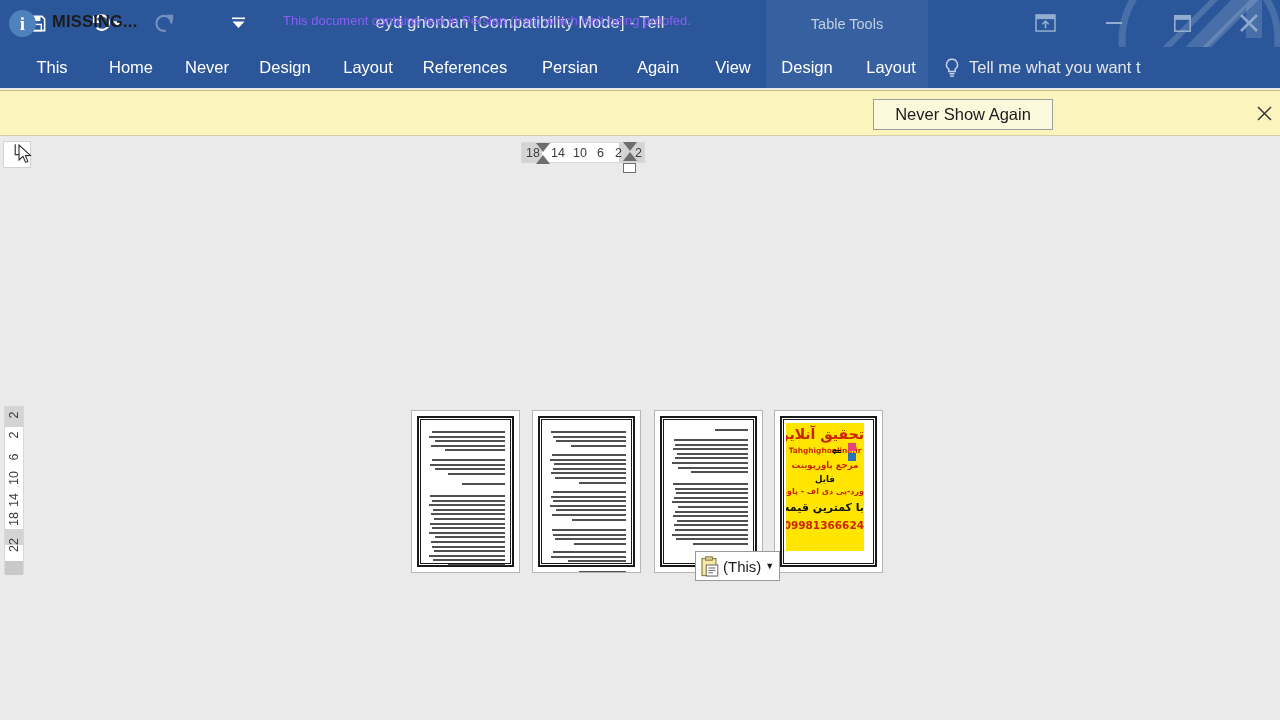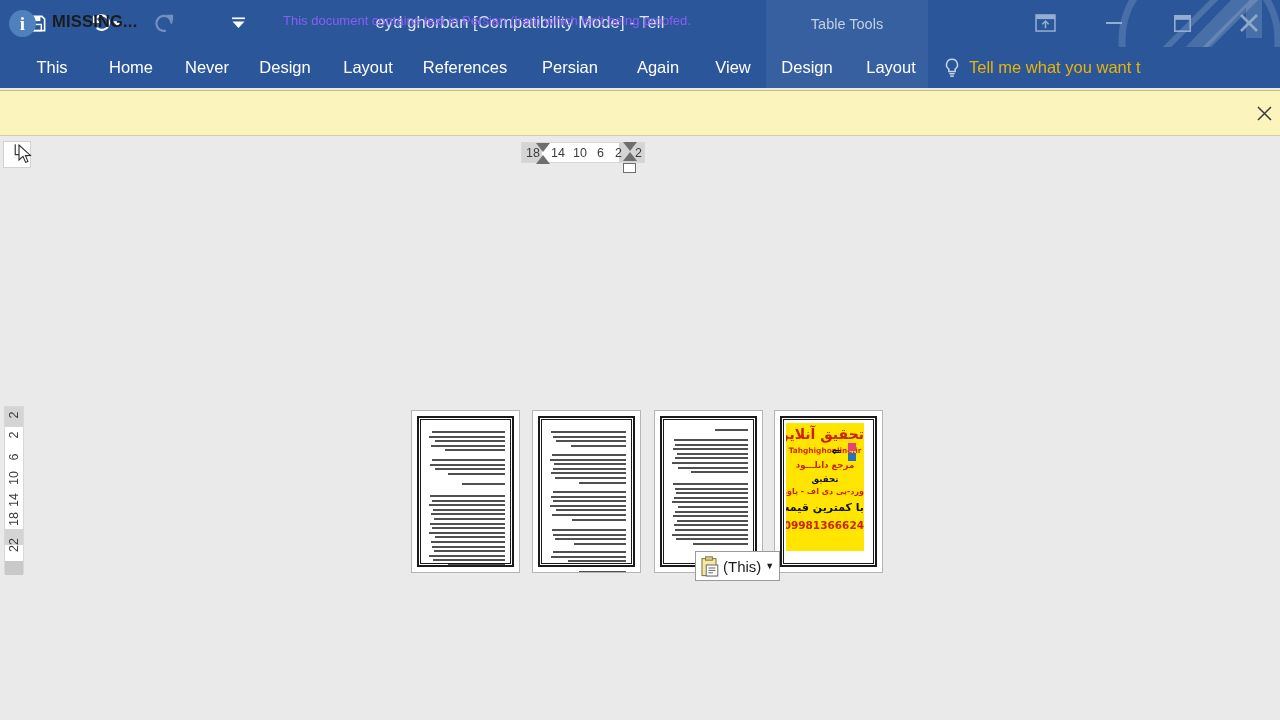--- a/index.html
+++ b/index.html
@@ -96,21 +96,21 @@
     display: flex; align-items: center; justify-content: center;
     color: #ffffff;
     font-size: 16.5px;
     white-space: nowrap;
     padding: 0 2px;
   }
   .tellme {
     position: absolute;
     left: 944px; top: 0; height: 41px;
     display: flex; align-items: center;
-    color: #eab308;
+    color: #e5e5e5;
     font-size: 16.5px;
     white-space: nowrap;
     overflow: hidden;
     width: 200px;
   }
   .tellme .bulb { margin-right: 9px; display:flex; align-items:center; }
 
   
   .msgbar {
     position: absolute;
@@ -449,20 +449,21 @@
       </span>
       <span>Tell me what you want t</span>
     </div>
 
   </div>
 
   <div class="msgbar"></div>
   <div class="msg-info-icon">i</div>
   <div class="msg-label">MISSING...</div>
   <div class="msg-text">This document contains text in Persian (Iran) which isn't being proofed.</div>
+  <div class="msg-btn">Never Show Again</div>
   <div class="msg-close">
     <svg width="15" height="15" viewBox="0 0 15 15">
       <path d="M1,1 L14,14 M14,1 L1,14" stroke="#3a3a3a" stroke-width="1.5"></path>
     </svg>
   </div>
 
   <div class="workspace"></div>
 
   <div class="tabselector"></div>
   <div class="tabsel-glyph">└</div>
@@ -623,22 +624,22 @@
           <div class="tline" style="width: 91%; margin-left: auto;"></div>
           <div class="tline" style="width: 70%; margin-left: auto;"></div>
         </div>
       </div>
       <div class="page" style="left: 774px; top: 410px; width: 109px; height: 163px;">
         <div class="page-inner-border"></div>
         <div class="page-inner-border2"></div>
         <div class="ad">
           <div class="ad-line ad-title">تحقیق آنلاین</div>
           <div class="ad-line ad-url">Tahghighonline.ir</div>
-          <div class="ad-line ad-l3">مرجع دانلـــود</div>
-          <div class="ad-line ad-l4">تحقیق</div>
+          <div class="ad-line ad-l3">مرجع پاورپوینت</div>
+          <div class="ad-line ad-l4">فایل</div>
           <div class="ad-line ad-l5">ورد-پی دی اف - پاورپوینت</div>
           <div class="ad-line ad-l6">با کمترین قیمت بازار</div>
           <div class="ad-line ad-l7">09981366624 واتساپ</div>
           <div class="ad-arrow">⇐</div>
           <div class="ad-sq1"></div>
           <div class="ad-sq2"></div>
         </div>
       </div>
     </div>
 

